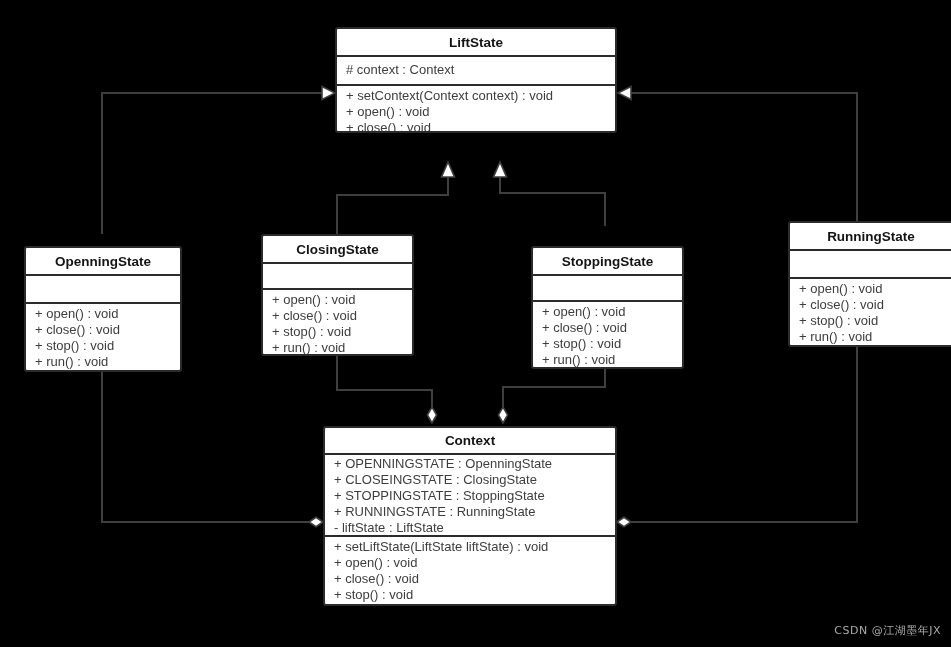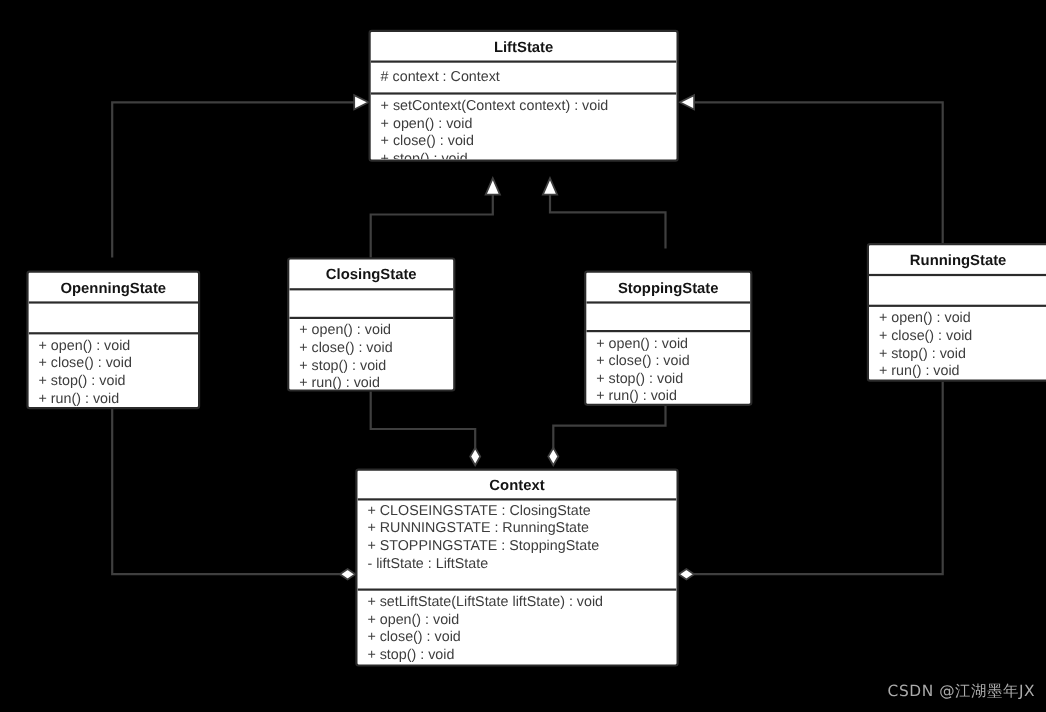--- a/index.html
+++ b/index.html
@@ -51,21 +51,21 @@
   .cls-attrs, .cls-methods {
     font-size: 13px;
     line-height: 16px;
     color: #3d3d3d;
     padding: 2px 4px 0 9px;
     white-space: nowrap;
   }
   .member { white-space: nowrap; }
 
   
-  #cls-liftstate     { left: 335px; top:  27px; width: 282px; height: 120px; }
+  #cls-liftstate     { left: 335px; top:  27px; width: 282px; height: 106px; }
   #cls-liftstate     .cls-title { height: 28px; }
   #cls-liftstate     .cls-attrs { height: 29px; padding-top: 5px; }
 
   #cls-openningstate { left:  24px; top: 234px; width: 158px; height: 126px; margin-top: 12px; }
   #cls-openningstate .cls-title { height: 28px; }
   #cls-openningstate .cls-attrs { height: 28px; }
 
   #cls-closingstate  { left: 261px; top: 234px; width: 153px; height: 122px; }
   #cls-closingstate  .cls-title { height: 28px; }
   #cls-closingstate  .cls-attrs { height: 26px; }
@@ -89,21 +89,21 @@
   }
   .edge-head {
     fill: #ffffff;
     stroke: #3f3f3f;
     stroke-width: 1.6;
   }
   #watermark {
     position: absolute;
     right: 10px;
     bottom: 9px;
-    font-size: 14px;
+    font-size: 11px;
     color: #ababab;
     font-family: "DejaVu Sans", "Liberation Sans", sans-serif;
     letter-spacing: 0.5px;
   }
 </style>
 </head>
 <body>
 
 <div id="stage">
 
@@ -204,23 +204,24 @@
         <div class="member">+ open() : void</div>
         <div class="member">+ close() : void</div>
         <div class="member">+ stop() : void</div>
         <div class="member">+ run() : void</div>
       </div>
   </div>
 
   <div class="uml-class" id="cls-context">
     <div class="cls-title">Context</div>
     <div class="cls-attrs">
+        <div class="member">+ OPENNINGSTATE : OpenningState</div>
         <div class="member">+ CLOSEINGSTATE : ClosingState</div>
+        <div class="member">+ STOPPINGSTATE : StoppingState</div>
         <div class="member">+ RUNNINGSTATE : RunningState</div>
-        <div class="member">+ STOPPINGSTATE : StoppingState</div>
         <div class="member">- liftState : LiftState</div>
       </div>
     <div class="cls-methods">
         <div class="member">+ setLiftState(LiftState liftState) : void</div>
         <div class="member">+ open() : void</div>
         <div class="member">+ close() : void</div>
         <div class="member">+ stop() : void</div>
         <div class="member">+ run() : void</div>
       </div>
   </div>

